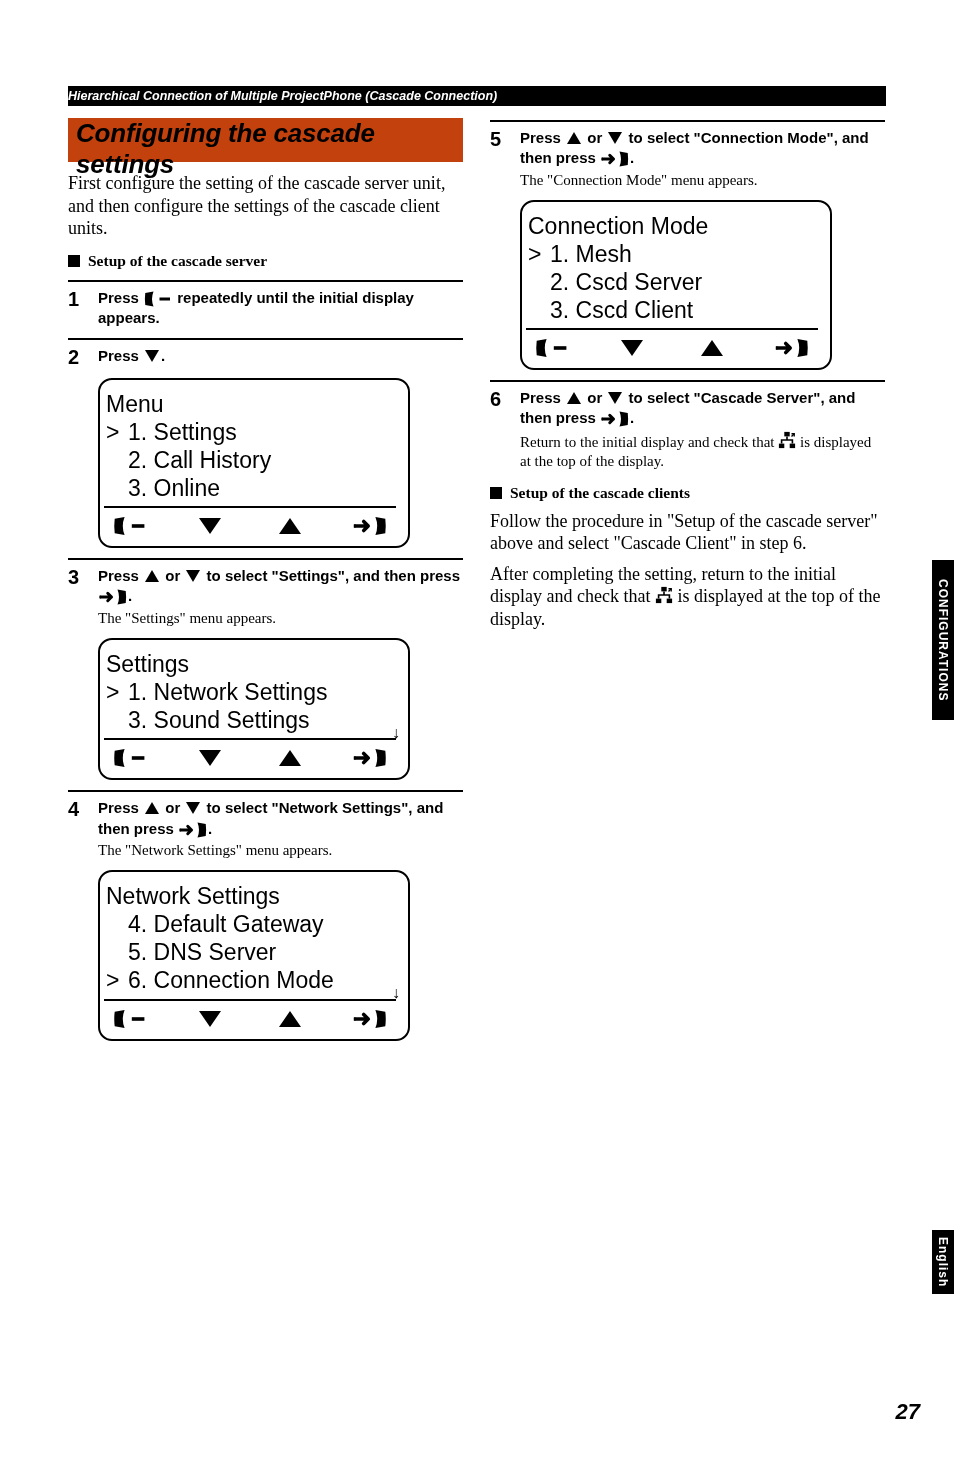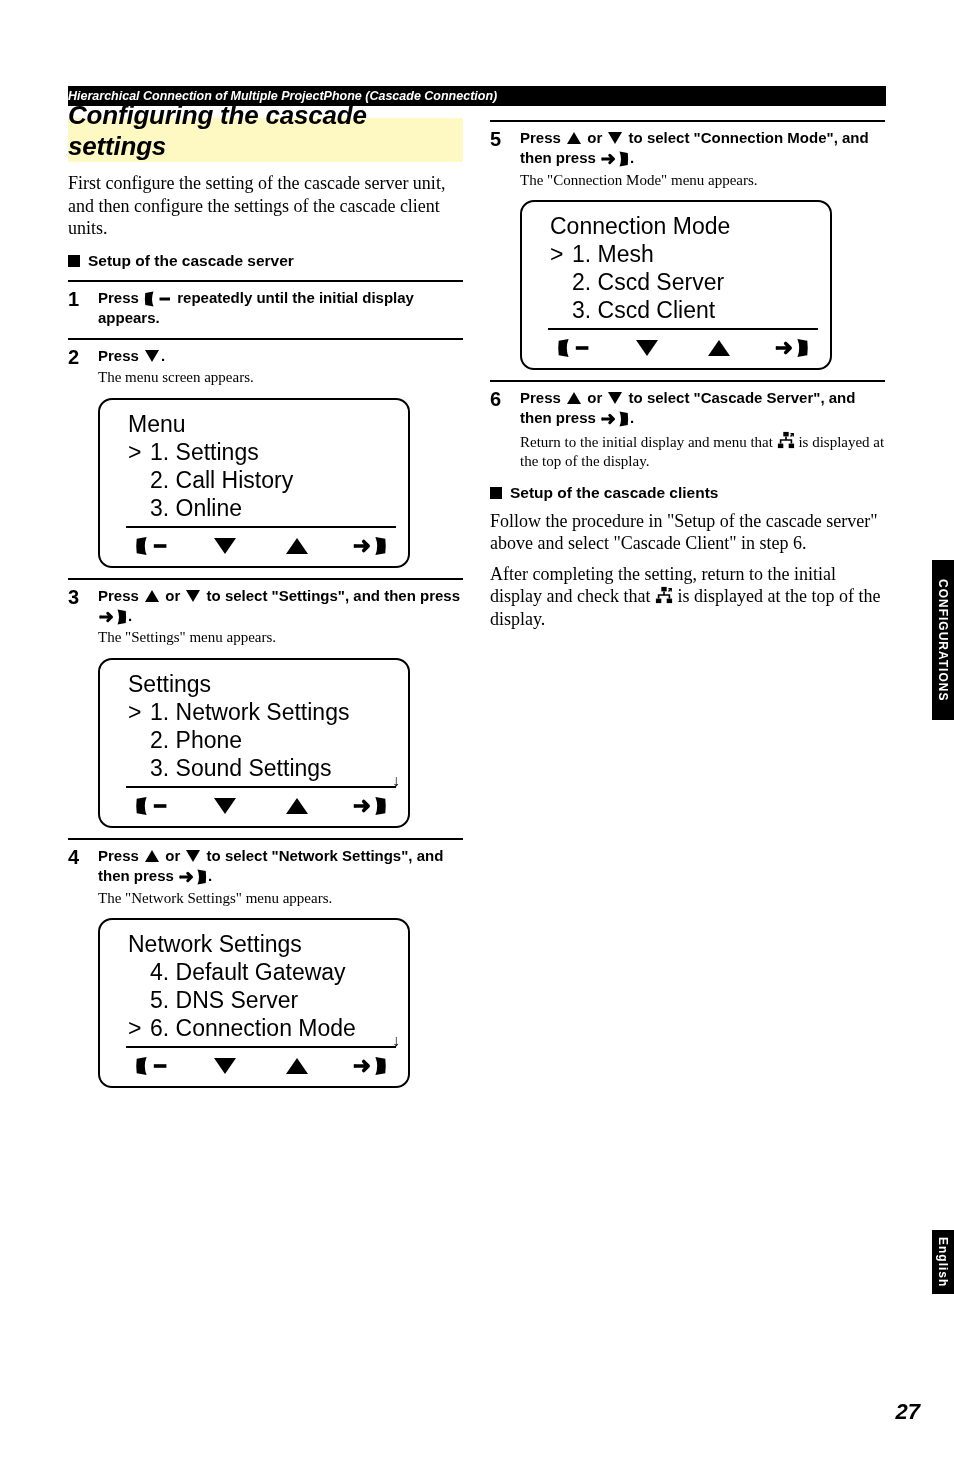--- a/index.html
+++ b/index.html
@@ -41,43 +41,44 @@
   
   .col {
     position: absolute;
     width: 395px;
   }
   .col.left { left: 68px; top: 118px; }
   .col.right { left: 490px; top: 110px; }
 
   
   .band {
-    background: #fef9c3;
+    background: #c2410c;
     height: 44px;
     display: flex;
-    align-items: flex-end;
+    align-items: flex-start;
+    padding-left: 8px;
     box-sizing: border-box;
     margin-bottom: 10px;
   }
   .band-title {
     font-family: Arial, Helvetica, sans-serif;
     font-weight: bold;
     font-style: italic;
     font-size: 26px;
     letter-spacing: -0.2px;
   }
 
   .body {
     font-size: 18px;
     line-height: 1.25;
   }
   .body p { margin: 0 0 8px 0; }
 
   .subhead {
-    font-family: Liberation Sans, sans-serif;
+    font-family: Liberation Serif, serif;
     font-weight: bold;
     font-size: 15.5px;
     margin: 12px 0 8px 0;
   }
   .sqbullet {
     display: inline-block;
     width: 12px; height: 12px;
     background: #000;
     margin-right: 8px;
     vertical-align: -1px;
@@ -119,21 +120,21 @@
 
   
   .figwrap {
     margin: 10px 0 6px 30px;
     width: 330px;
   }
   .lcd {
     border: 2px solid #000;
     border-radius: 14px;
     width: 312px;
-    padding: 10px 14px 8px 28px;
+    padding: 10px 14px 8px 6px;
     box-sizing: border-box;
     font-family: Arial, Helvetica, sans-serif;
     font-size: 23px;
     line-height: 1.22;
     position: relative;
   }
   .lcd .title { font-size: 23px; }
   .lcd .row { display: flex; }
   .lcd .cursor { width: 22px; text-align: left; }
   .lcd .itm { }
@@ -265,21 +266,20 @@
       </div>
     </div>
 
     <div class="rule"></div>
     <div class="step-row">
       <div class="stepnum">2</div>
       <div class="steptext">
         <div class="stepbold">
           <span>Press </span><span class="tri-down"></span><span>.</span>
         </div>
-        <div class="stepbody">The menu screen appears.</div>
       </div>
     </div>
 
     <div class="figwrap">
       <div class="lcd">
         <div class="title">Menu</div>
         <div class="row">
             <span class="cursor">&gt;</span>
             <span class="itm">1. Settings</span>
           </div>
@@ -328,24 +328,20 @@
 
     <div class="figwrap">
       <div class="lcd">
         <div class="title">Settings</div>
         <div class="row">
             <span class="cursor">&gt;</span>
             <span class="itm">1. Network Settings</span>
           </div>
         <div class="row">
             <span class="cursor">&nbsp;</span>
-            <span class="itm">2. Phone</span>
-          </div>
-        <div class="row">
-            <span class="cursor">&nbsp;</span>
             <span class="itm">3. Sound Settings</span>
           </div>
         <span class="scroll-ind">↓</span>
         <div class="divider"></div>
         <div class="softrow">
           <span class="softicon">
               <svg width="36" height="22">
                 <use href="#phone-back"></use>
               </svg>
             </span>
@@ -472,21 +468,21 @@
     <div class="rule"></div>
     <div class="step-row">
       <div class="stepnum">6</div>
       <div class="steptext">
         <div class="stepbold">
           <span>Press </span><span class="tri-up"></span><span> or </span><span class="tri-down"></span><span> to select "Cascade Server", and then press </span><svg class="ic phone" width="30" height="18">
               <use href="#phone-enter"></use>
             </svg><span>.</span>
         </div>
         <div class="stepbody">
-          <span>Return to the initial display and menu that </span><svg class="ic net" width="18" height="18">
+          <span>Return to the initial display and check that </span><svg class="ic net" width="18" height="18">
               <use href="#net-icon"></use>
             </svg><span> is displayed at the top of the display.</span>
         </div>
       </div>
     </div>
 
     <div class="subhead">
       <span class="sqbullet"></span><span>Setup of the cascade clients</span>
     </div>
 

